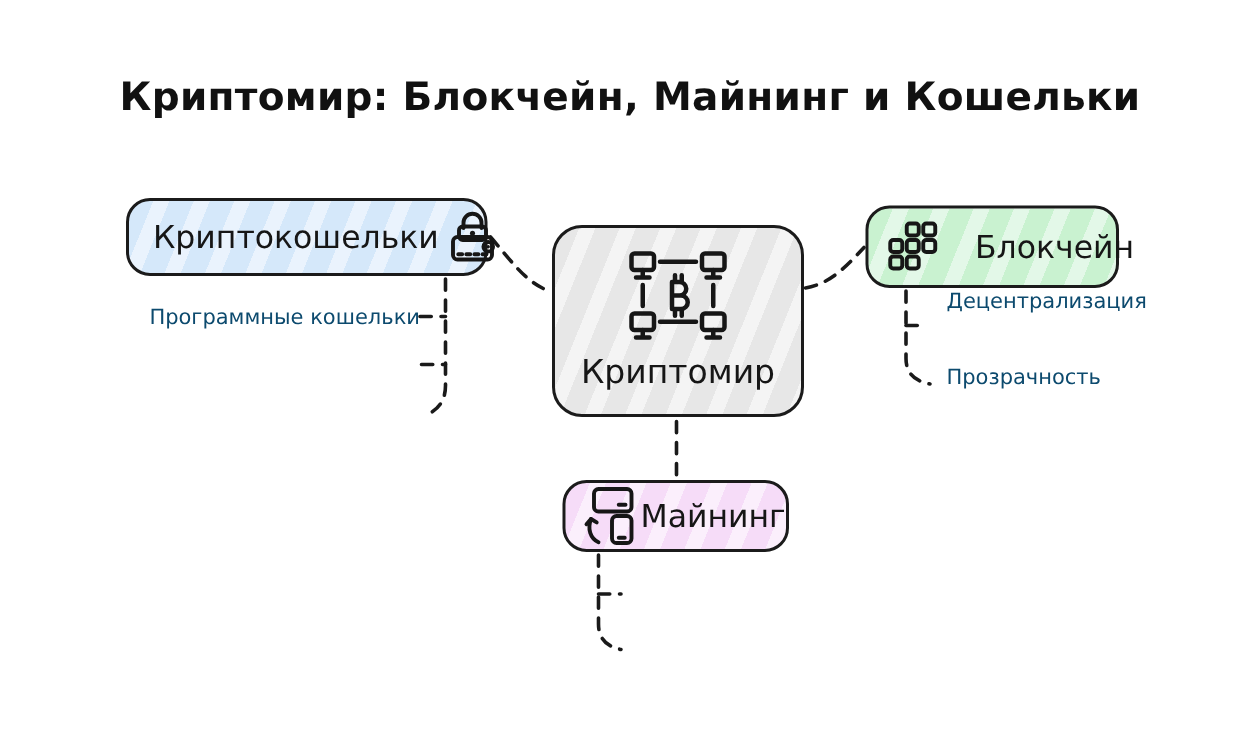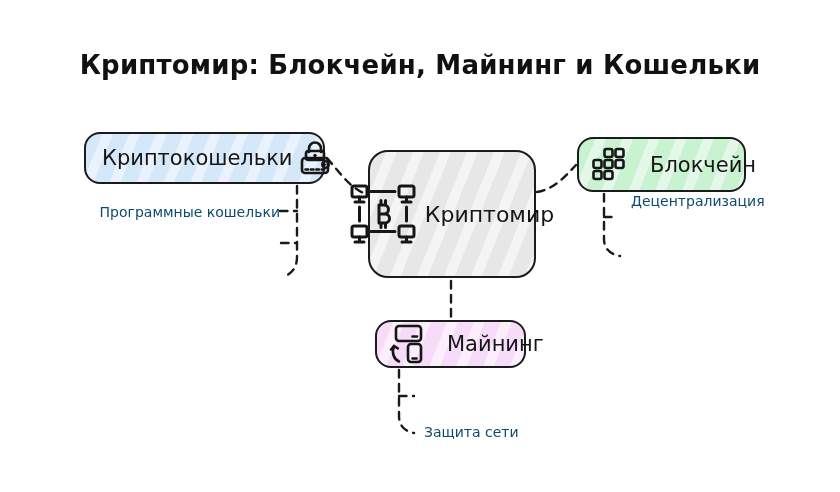--- a/index.html
+++ b/index.html
@@ -19,24 +19,24 @@
     background:repeating-linear-gradient(112deg, var(--base) 0 15px, var(--stripe) 15px 25px);
   }
   .node::before{
     content:"";position:absolute;inset:-5px -9px;z-index:-1;border-radius:22px;
     background:var(--base);opacity:.5;transform:rotate(-2deg);
   }
   .node .icon{flex:0 0 auto;display:block;}
   .node .label{font-size:21px;white-space:nowrap;color:#161616;}
   .node-wallets{left:84px;top:132px;width:241px;height:52px;padding:0 10px 0 16px;gap:4px;}
   .node-wallets .label{flex:1 1 auto;text-align:center;}
-  .node-center{left:368px;top:150px;width:168px;height:128px;flex-direction:row;justify-content:center;gap:9px;border-radius:20px;}
+  .node-center{left:368px;top:150px;width:168px;height:128px;flex-direction:column;justify-content:center;gap:9px;border-radius:20px;}
   .node-center .label{font-size:22px;}
   .node-blockchain{left:577px;top:137px;width:169px;height:55px;padding:0 10px 0 12px;gap:23px;}
-  .node-mining{left:375px;top:320px;width:151px;height:48px;padding:0 8px 0 10px;gap:24px;}
+  .node-mining{left:375px;top:320px;width:151px;height:48px;padding:0 8px 0 10px;gap:4px;}
   .sub{
     position:absolute;white-space:nowrap;font-size:14px;line-height:26px;color:#0c4a6e;
   }
   .sub.right-align{text-align:right;}
   svg.icon *{stroke:#161616;stroke-width:2.6;fill:none;stroke-linecap:round;stroke-linejoin:round;}
   svg.icon .fill{fill:#161616;stroke:none;}
   svg.icon.net *{stroke-width:3;}
 </style>
 </head>
 <body>
@@ -109,16 +109,16 @@
       <path d="M25.5 34.5 h4"></path>
       <path d="M12 37.5 C 6.5 35 4.5 28.5 7 22"></path>
       <path d="M7 22 l-3 3.5 M7 22 l3.8 2.3"></path>
     </svg>
     <span class="label">Майнинг</span>
   </div>
 
   <span class="sub right-align" style="right:560px;top:199px">Программные кошельки</span>
 
   <span class="sub" style="left:631px;top:188px">Децентрализация</span>
+  <span class="sub" style="left:631px;top:239px">Прозрачность</span>
 
-  <span class="sub" style="left:424px;top:419px">Защита сети</span>
 
 </div>
 
 </body></html>

